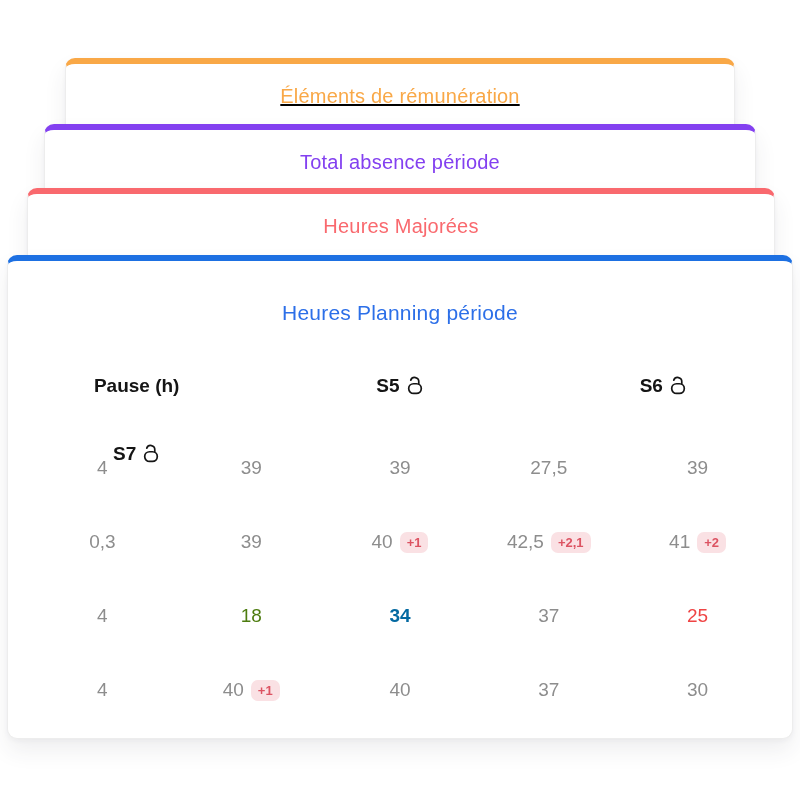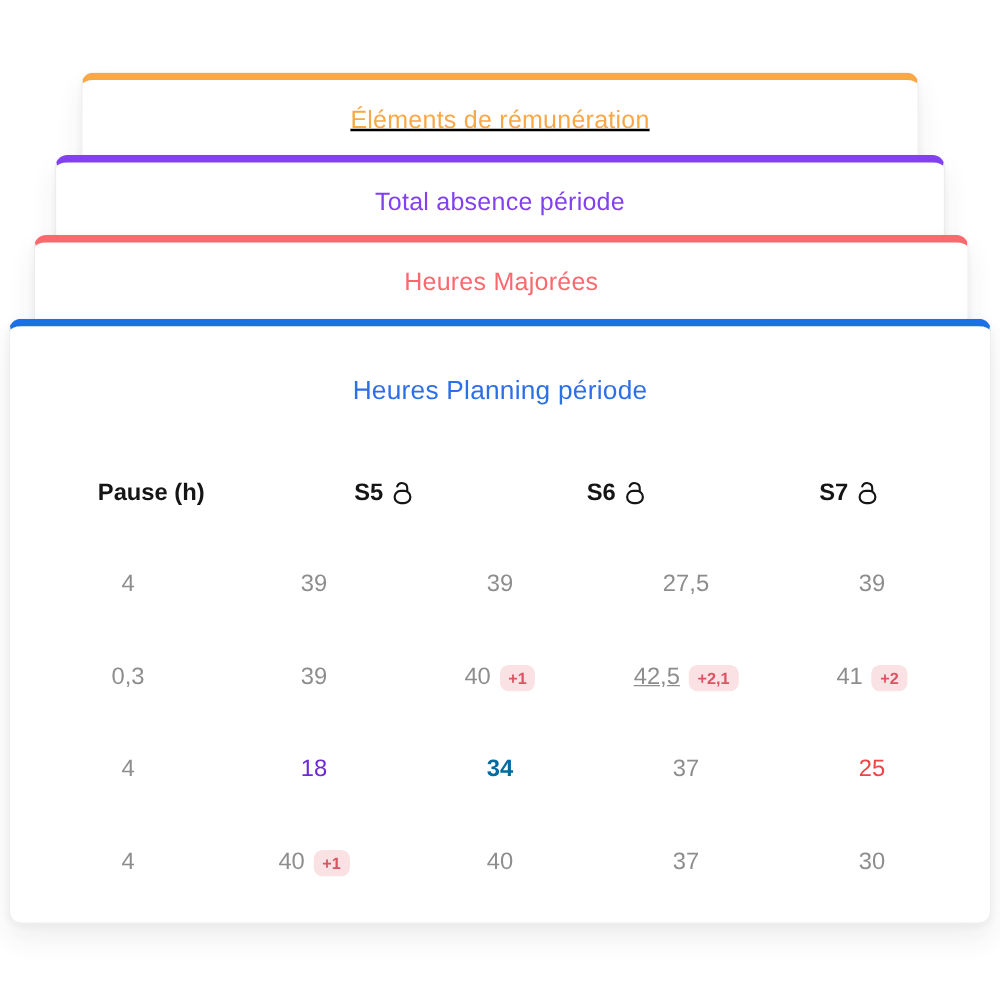--- a/index.html
+++ b/index.html
@@ -30,24 +30,25 @@
     letter-spacing: 0.2px;
   }
   .back-card-0 { left: 65px; top: 58px;  width: 670px; height: 130px; z-index: 1; }
   .back-card-1 { left: 44px; top: 124px; width: 712px; height: 130px; z-index: 2; }
   .back-card-2 { left: 27px; top: 188px; width: 748px; height: 150px; z-index: 3; }
   .main-card   { left: 7px;  top: 255px; width: 786px; height: 484px; z-index: 4; }
   .main-card h2 { padding-top: 38px; font-size: 21px; }
 
   .thead {
     display: grid;
-    grid-template-columns: repeat(4, 1fr);
+    grid-template-columns: repeat(3, 1fr);
     margin: 48px 20px 0;
     height: 40px;
     align-items: center;
+    gap: 46px;
   }
   .th {
     display: flex;
     justify-content: center;
     align-items: center;
     gap: 6px;
     font-size: 19px;
     font-weight: 700;
   }
   .tbody { margin: 16px 20px 0; }
@@ -143,34 +144,34 @@
             <span style="color: rgb(141, 141, 141);">0,3</span>
           </div>
           <div class="td">
             <span style="color: rgb(141, 141, 141);">39</span>
           </div>
           <div class="td">
             <span style="color: rgb(141, 141, 141);">40</span>
             <span class="badge" style="background: rgb(250, 225, 228); color: rgb(220, 83, 98);">+1</span>
           </div>
           <div class="td">
-            <span style="color: rgb(141, 141, 141); text-decoration: underline;">42,5</span>
+            <span style="color: rgb(141, 141, 141);">42,5</span>
             <span class="badge" style="background: rgb(250, 225, 228); color: rgb(220, 83, 98);">+2,1</span>
           </div>
           <div class="td">
             <span style="color: rgb(141, 141, 141);">41</span>
             <span class="badge" style="background: rgb(250, 225, 228); color: rgb(220, 83, 98);">+2</span>
           </div>
         </div>
         <div class="trow">
           <div class="td">
             <span style="color: rgb(141, 141, 141);">4</span>
           </div>
           <div class="td">
-            <span style="color: #6d28d9;">18</span>
+            <span style="color: #4d7c0f;">18</span>
           </div>
           <div class="td">
             <span style="color: #0369a1; font-weight: bold;">34</span>
           </div>
           <div class="td">
             <span style="color: rgb(141, 141, 141);">37</span>
           </div>
           <div class="td">
             <span style="color: #ef4444;">25</span>
           </div>

